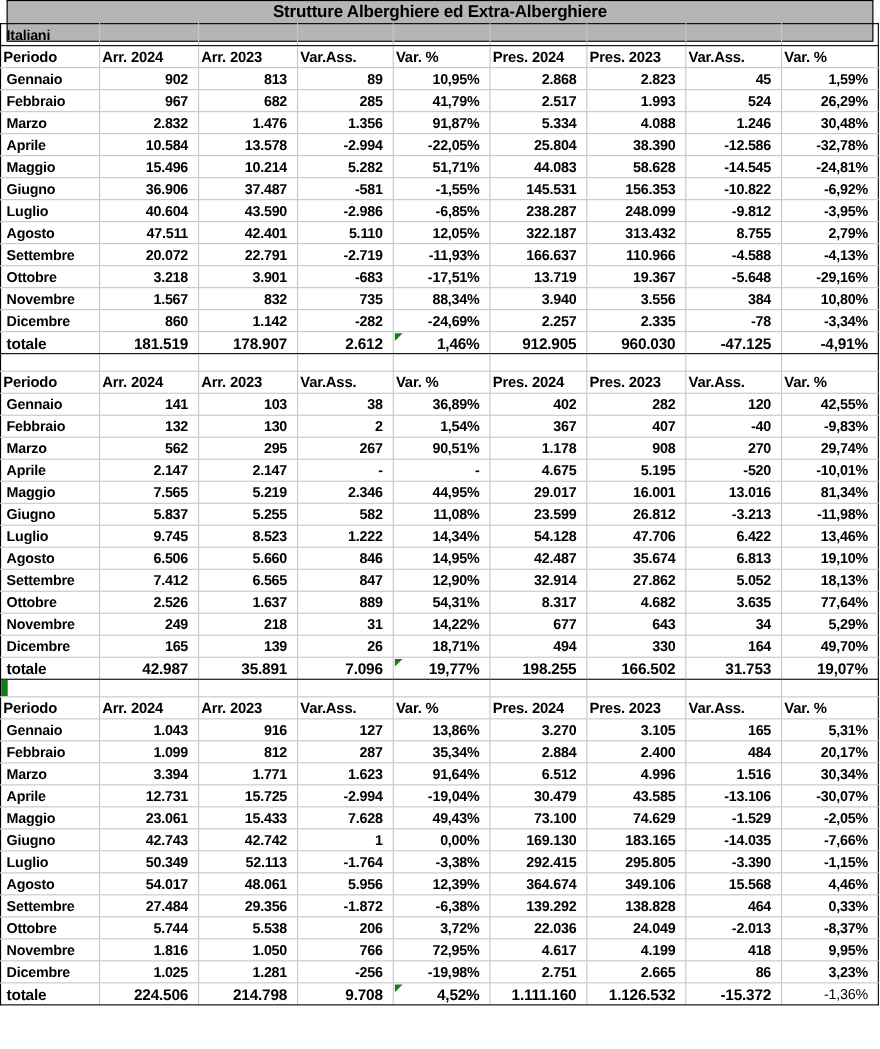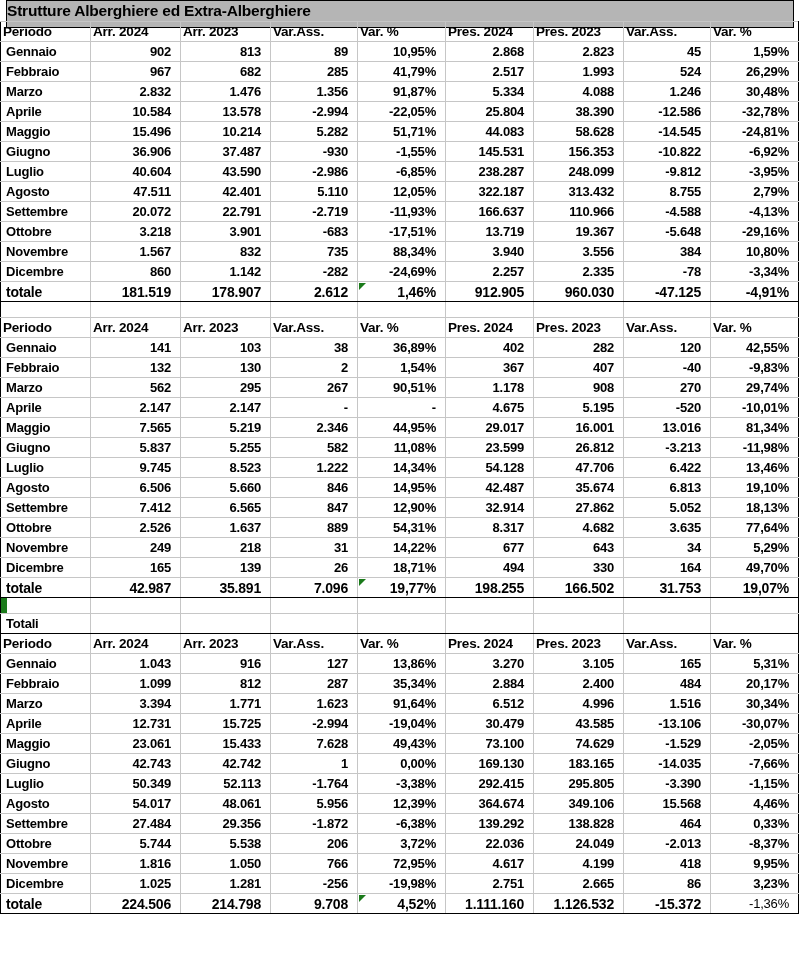--- a/index.html
+++ b/index.html
@@ -4,24 +4,24 @@
 <style>
   * { box-sizing: border-box; margin: 0; padding: 0; }
   html,body { background:#fff; }
   body {
     width: 800px; height: 954px;
     font-family: "Liberation Sans", sans-serif;
     position: relative; overflow: hidden;
   }
   .sheet { position: absolute; inset: 0; background: #fff; }
   .title-bar {
-    position: absolute; left: 6px; top: 0; width: 788px; height: 28px;
+    position: absolute; left: 6px; top: 0; width: 788px; height: 38px;
     background: var(--title_bg, #b5b5b5);
     border: 1px solid var(--border, #000);
-    font-weight: 700; font-size: 15.5px; line-height: 20px;
+    text-align: center; font-weight: 700; font-size: 15.5px; line-height: 20px;
     letter-spacing: -0.2px; color: #000;
   }
   table.grid {
     position: absolute; left: 0; top: 21px; width: 799px;
     border-collapse: collapse; table-layout: fixed;
     border: 1px solid var(--border, #000);
   }
   table.grid td {
     border: 1px solid var(--grid, #c6c6c6);
     height: 20px; overflow: hidden; white-space: nowrap;
@@ -62,20 +62,31 @@
         <col style="width:90px">
         <col style="width:90px">
       <col style="width:87px">
         <col style="width:88px">
         <col style="width:88px">
       <col style="width:90px">
         <col style="width:87px">
         <col style="width:88px">
     </colgroup>
     <tbody id="sheet-body">
+        <tr class="label-row">
+          <td class="label-cell">Italiani</td>
+          <td></td>
+          <td></td>
+          <td></td>
+          <td></td>
+          <td></td>
+          <td></td>
+          <td></td>
+          <td></td>
+        </tr>
         <tr class="header-row">
           <td>Periodo</td>
           <td>Arr. 2024</td>
           <td>Arr. 2023</td>
           <td>Var.Ass.</td>
           <td>Var. %</td>
           <td>Pres. 2024</td>
           <td>Pres. 2023</td>
           <td>Var.Ass.</td>
           <td>Var. %</td>
@@ -132,21 +143,21 @@
           <td class="num">51,71%</td>
           <td class="num">44.083</td>
           <td class="num">58.628</td>
           <td class="num">-14.545</td>
           <td class="num">-24,81%</td>
         </tr>
         <tr>
           <td class="month">Giugno</td>
           <td class="num">36.906</td>
           <td class="num">37.487</td>
-          <td class="num">-930</td>
+          <td class="num">-581</td>
           <td class="num">-1,55%</td>
           <td class="num">145.531</td>
           <td class="num">156.353</td>
           <td class="num">-10.822</td>
           <td class="num">-6,92%</td>
         </tr>
         <tr>
           <td class="month">Luglio</td>
           <td class="num">40.604</td>
           <td class="num">43.590</td>
@@ -394,31 +405,20 @@
           </td>
           <td></td>
           <td></td>
           <td></td>
           <td></td>
           <td></td>
           <td></td>
           <td></td>
           <td></td>
         </tr>
-        <tr class="label-row">
-          <td class="label-cell">Totali</td>
-          <td></td>
-          <td></td>
-          <td></td>
-          <td></td>
-          <td></td>
-          <td></td>
-          <td></td>
-          <td></td>
-        </tr>
         <tr class="header-row">
           <td>Periodo</td>
           <td>Arr. 2024</td>
           <td>Arr. 2023</td>
           <td>Var.Ass.</td>
           <td>Var. %</td>
           <td>Pres. 2024</td>
           <td>Pres. 2023</td>
           <td>Var.Ass.</td>
           <td>Var. %</td>

